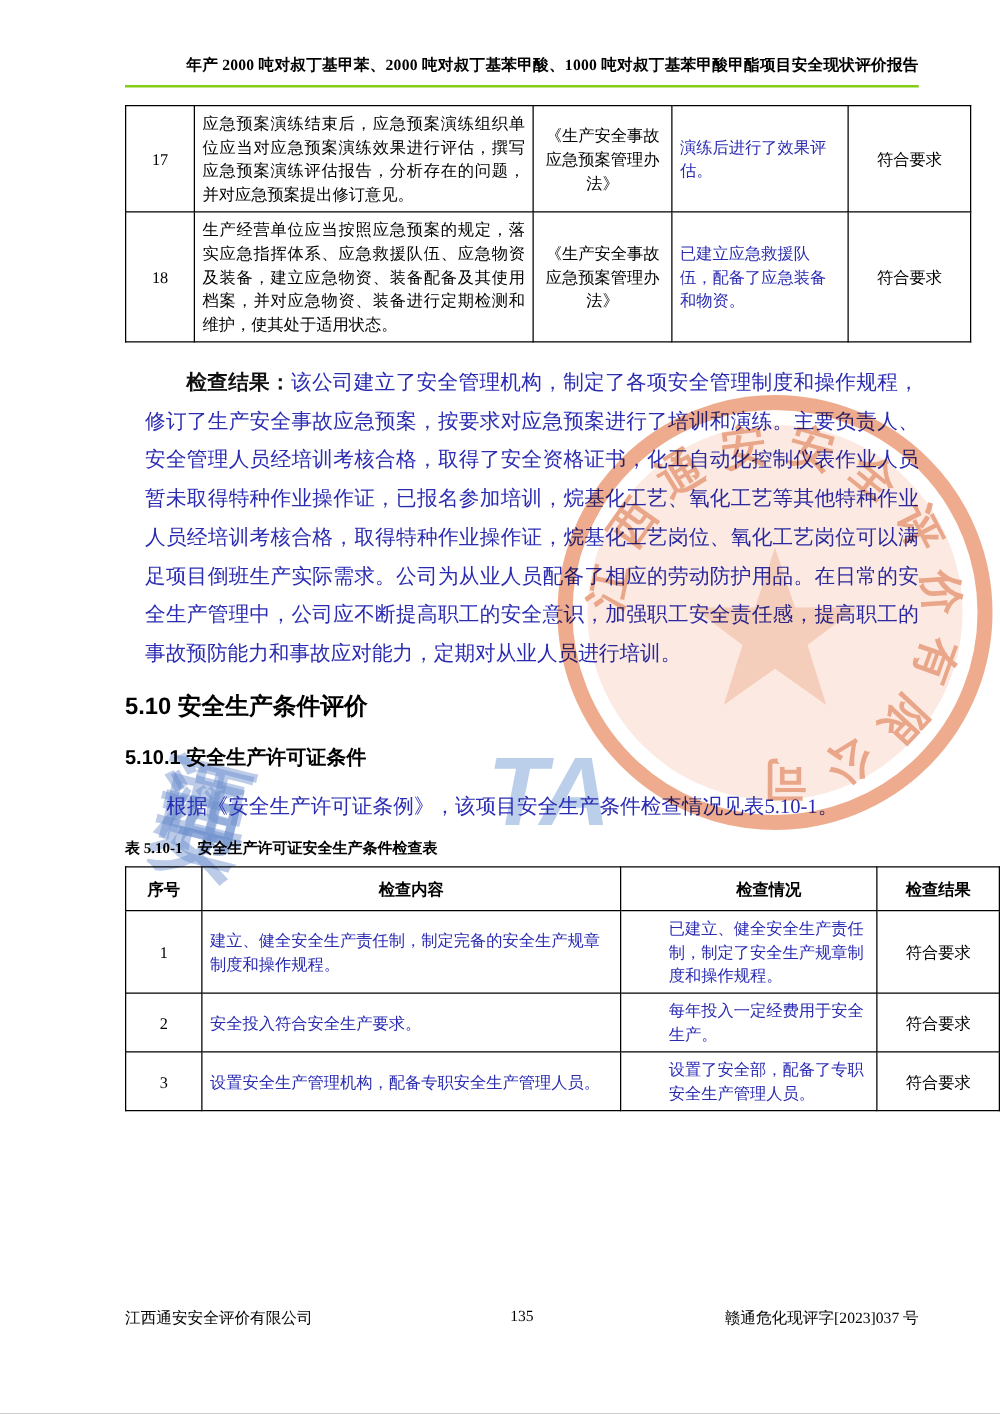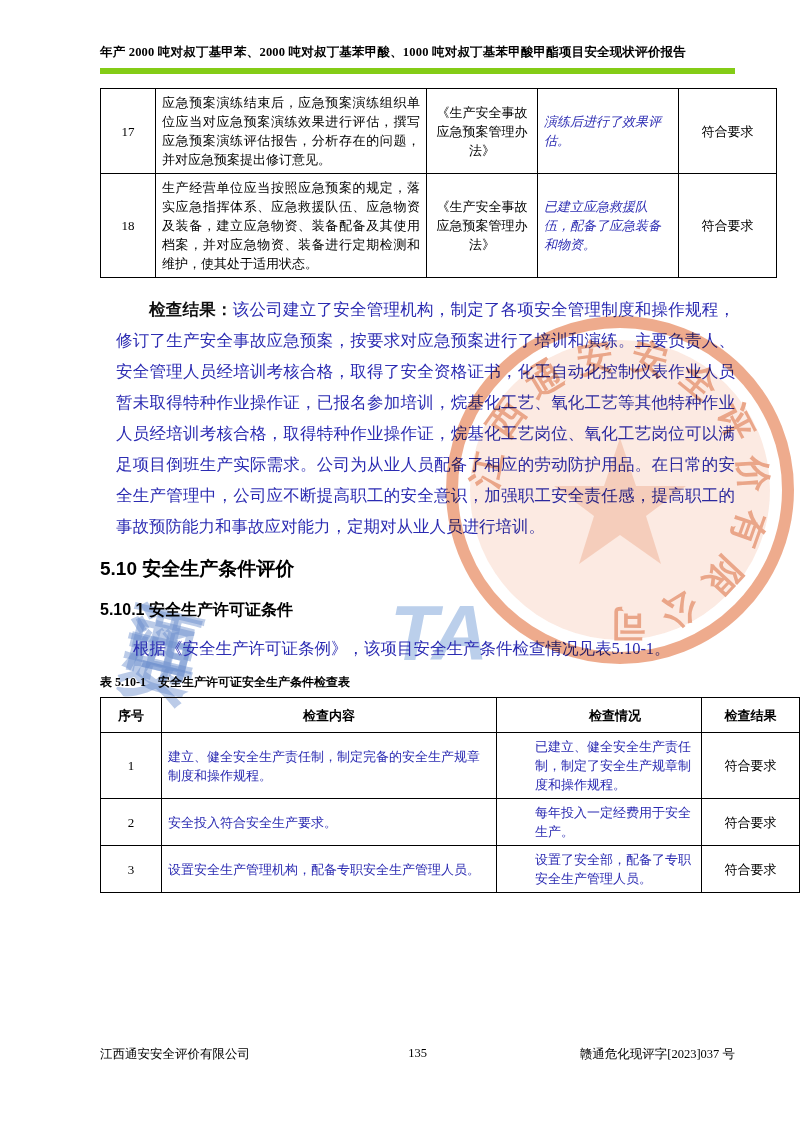--- a/index.html
+++ b/index.html
@@ -7,33 +7,33 @@
     position:relative;
     width:800px;height:1131px;
     margin:0 auto;
     background:#ffffff;
     font-family:"Liberation Serif","DejaVu Serif",serif;
     color:#000;
     overflow:hidden;
   }
   .content{position:relative;z-index:2;padding:44px 65px 0 100px;}
   .doc-header-title{
-    text-align:left;
+    text-align:right;
     font-size:12.5px;
     font-weight:bold;
     letter-spacing:0.2px;
     padding-bottom:7px;
-    border-bottom:6px solid #84cc16;
+    border-bottom:2px solid #84cc16;
   }
   table{border-collapse:collapse;width:635px;table-layout:fixed;}
   td,th{border:1px solid #000;font-size:13px;line-height:19px;padding:4px 6px;vertical-align:middle;word-break:break-all;}
   .col-no{width:42px;text-align:center;}
   .t1-content{width:258px;text-align:justify;}
   .t1-basis{width:98px;text-align:center;}
-  .t1-situation{width:128px;font-style:italic;}
+  .t1-situation{width:128px;}
   .t1-result{width:85px;text-align:center;}
   .blue{color:#2b2bb2;}
   .tbl1{margin-top:14px;}
   .summary-para{
     margin:16px 0 10px 16px;
     font-size:16.5px;
     line-height:31px;
     text-align:justify;
     text-indent:2em;
     color:#2b2bb2;

